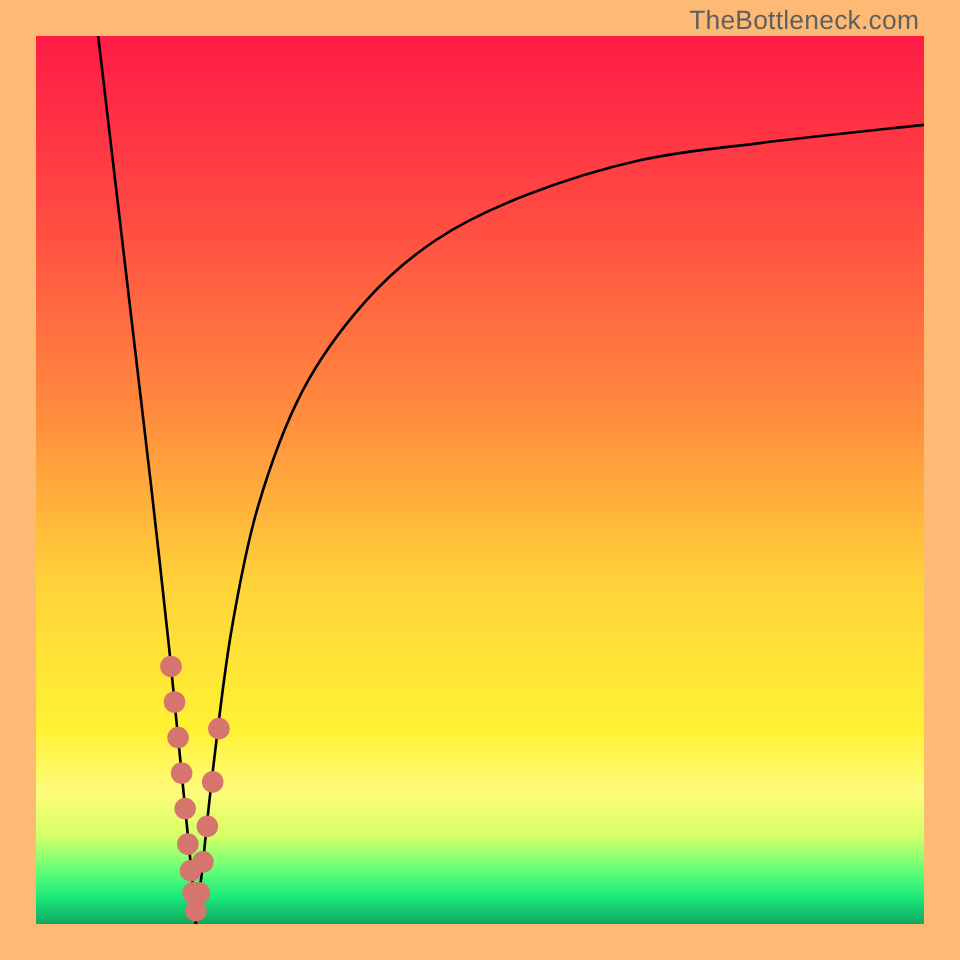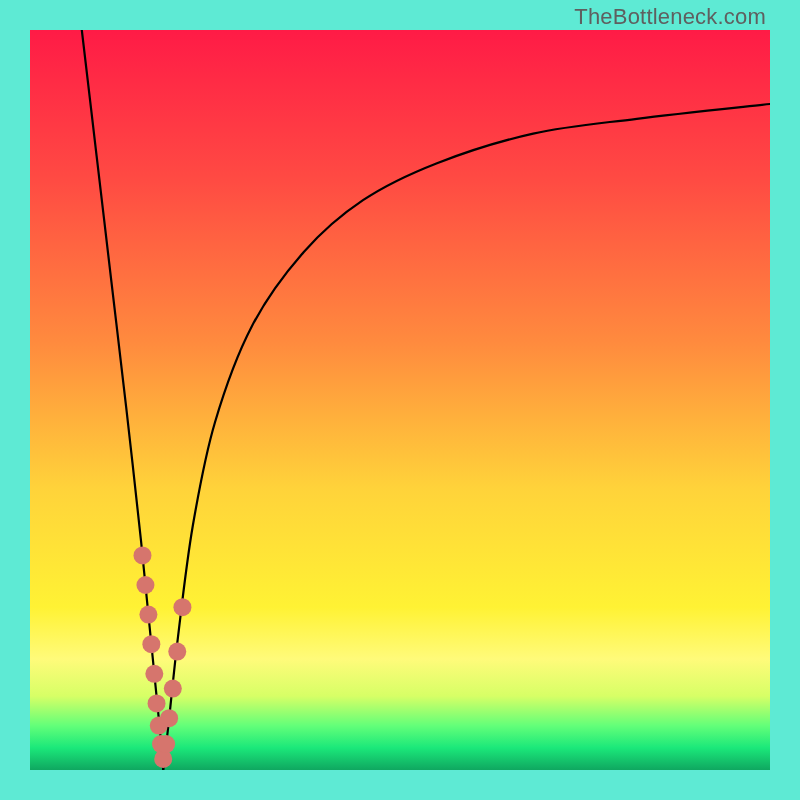--- a/index.html
+++ b/index.html
@@ -9,21 +9,21 @@
     height: 800px;
     overflow: hidden;
     background: #000;
     font-family: Arial, Helvetica, sans-serif;
   }
   .frame {
     position: absolute;
     left: 0; top: 0;
     width: 800px;
     height: 800px;
-    background: #5eead4;
+    background: #fdba74;
   }
   .plot {
     position: absolute;
     left: 30px;
     top: 30px;
     width: 740px;
     height: 740px;
     overflow: hidden;
   }
   .grad {

